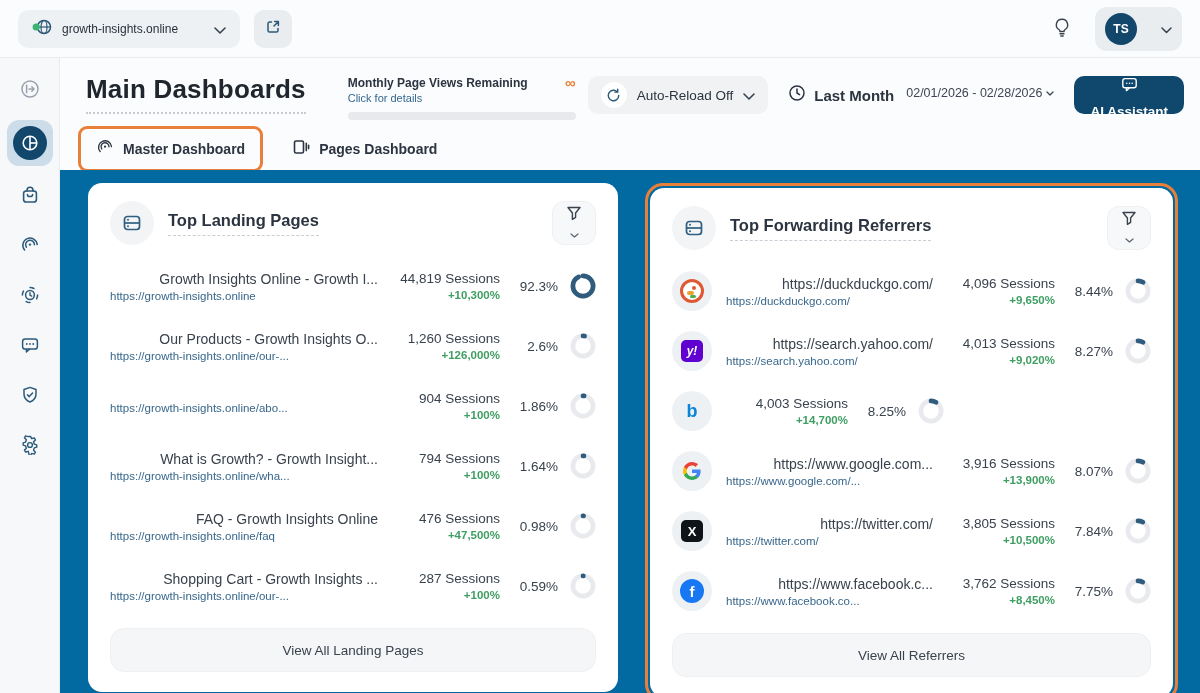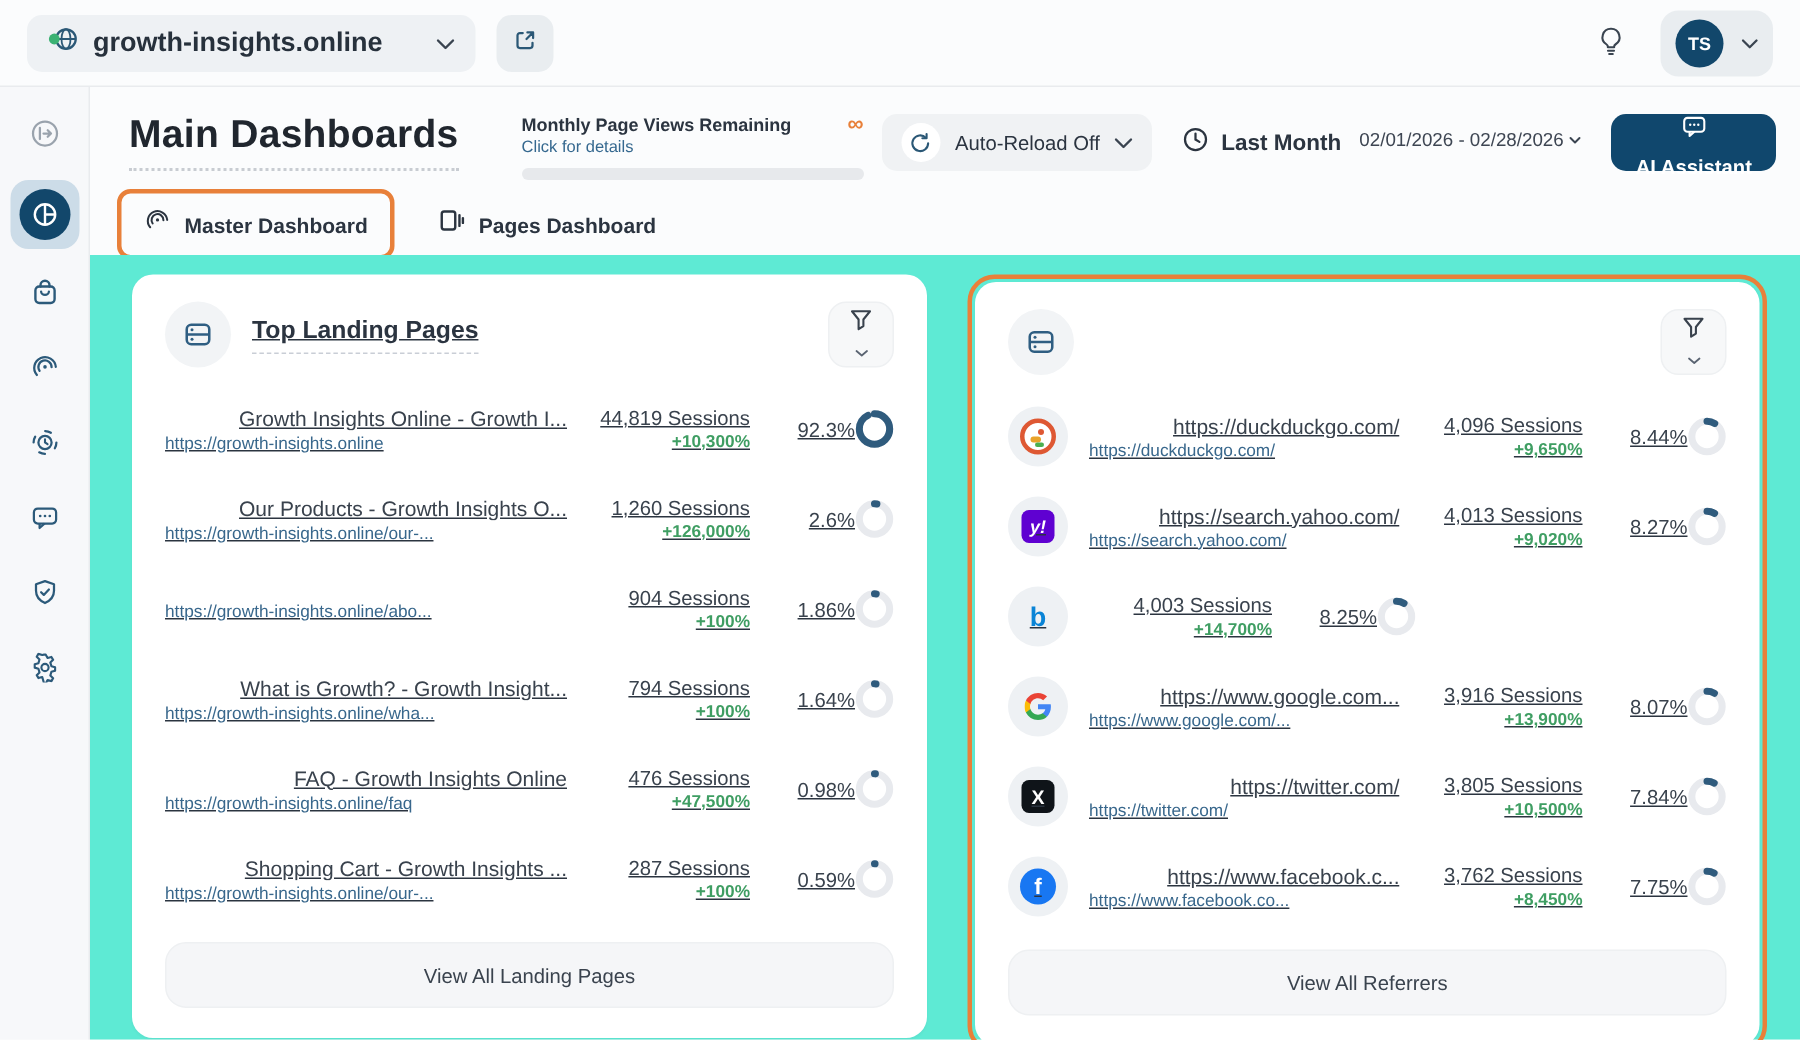--- a/index.html
+++ b/index.html
@@ -4,28 +4,28 @@
 <style>
   * { margin:0; padding:0; box-sizing:border-box; }
   html,body { width:1200px; height:693px; overflow:hidden;
     font-family:"Liberation Sans", sans-serif; background:#fbfcfd; color:#2b3440; }
 
   
   .topbar { position:absolute; top:0; left:0; right:0; height:58px; background:#fbfcfd;
     border-bottom:1px solid #e9ebee; display:flex; align-items:center; padding:0 18px; z-index:5; }
   .site-pill { display:flex; align-items:center; gap:10px; background:#eef1f4; border-radius:10px;
     height:38px; padding:0 14px; cursor:pointer; }
-  .site-pill .label { font-size:18px; font-weight:700; color:#27313c; }
+  .site-pill .label { font-size:12px; font-weight:400; color:#27313c; }
   .site-pill .chev { margin-left:26px; }
   .sq-btn { width:38px; height:38px; border-radius:10px; background:#e9edf0; display:flex;
     align-items:center; justify-content:center; margin-left:14px; cursor:pointer; border:none; }
   .top-spacer { flex:1; }
   .bulb-btn { width:38px; height:38px; display:flex; align-items:center; justify-content:center;
     background:transparent; border:none; cursor:pointer; }
-  .avatar-pill { display:flex; align-items:center; gap:12px; background:#e9edf0; border-radius:12px;
+  .avatar-pill { display:flex; align-items:center; gap:24px; background:#e9edf0; border-radius:12px;
     height:44px; padding:0 10px; margin-left:14px; cursor:pointer; }
   .avatar { width:32px; height:32px; border-radius:50%; background:#12476b; color:#fff;
     font-size:12px; font-weight:700; display:flex; align-items:center; justify-content:center; }
 
   
   .sidebar { position:absolute; top:58px; left:0; bottom:0; width:60px; background:#f7f8fa;
     border-right:1px solid #e9ebee; display:flex; flex-direction:column; align-items:center;
     padding-top:12px; gap:10px; z-index:4; }
   .nav-btn { width:40px; height:40px; display:flex; align-items:center; justify-content:center;
     background:transparent; border:none; cursor:pointer; border-radius:12px; }
@@ -58,22 +58,22 @@
   .ai-btn { display:flex; align-items:center; gap:8px; height:38px; border-radius:10px;
     background:#10476d; color:#fff; font-size:13.5px; font-weight:600; padding:0 16px;
     border:none; cursor:pointer; margin-left:20px; margin-top:2px;flex-direction:column; }
 
   .tabsrow { display:flex; align-items:center; padding-left:18px; margin-top:6px; }
   .annot-tab { border:3px solid #e8803a; border-radius:9px; padding:0; }
   .tab { display:flex; align-items:center; gap:9px; padding:9px 15px; cursor:pointer; }
   .tab-label { font-size:14px; font-weight:600; color:#2b3440; }
   .tab.plain { margin-left:14px; }
 
-  .content { position:absolute; top:112px; left:0; right:0; bottom:0; background:#5eead4;
-    padding:13px 22px 12px 28px; display:flex; gap:27px; align-items:flex-start;text-decoration:underline; }
+  .content { position:absolute; top:112px; left:0; right:0; bottom:0; background:#0369a1;
+    padding:13px 22px 12px 28px; display:flex; gap:27px; align-items:flex-start; }
 
   
   .card { background:#fff; border-radius:14px; padding:18px 22px 20px 22px; width:530px;
     box-shadow:0 1px 2px rgba(25,35,50,.04); }
   .annot-card { border:3px solid #e8803a; border-radius:18px; padding:2px; flex:1; }
   .annot-card .card { width:100%; }
   .card-head { display:flex; align-items:center; }
   .icon-circle { width:44px; height:44px; border-radius:50%; background:#f2f4f6; display:flex;
     align-items:center; justify-content:center; }
   .card-title { font-size:16.5px; font-weight:600; color:#2b3440; margin-left:14px;
@@ -86,21 +86,21 @@
   .rows { margin-top:11px; }
   .row { height:60px; display:flex; align-items:center; cursor:pointer; }
   .fav-circle { width:40px; height:40px; border-radius:50%; background:#eef1f4; display:flex;
     align-items:center; justify-content:center; margin-right:14px; flex:none; }
   .row-main { flex:1; min-width:0; }
   .row-title { font-size:14px; color:#39424d; white-space:nowrap; overflow:hidden;text-align:right; }
   .row-url { font-size:11.5px; color:#38678c; margin-top:3px; white-space:nowrap; overflow:hidden; cursor:pointer; }
   .row-sess { width:122px; text-align:right; flex:none; }
   .sess-val { font-size:13.5px; color:#39424d; }
   .sess-chg { font-size:11.5px; font-weight:600; color:#3f9e63; margin-top:3px; }
-  .row-pct { width:96px; flex:none; display:flex; align-items:center; justify-content:flex-end; gap:0;text-align:center; }
+  .row-pct { width:96px; flex:none; display:flex; align-items:center; justify-content:flex-end; gap:12px;text-align:center; }
   .pct-val { font-size:13.5px; color:#39424d; }
   .donut { width:26px; height:26px; flex:none; }
   .donut-track { fill:none; stroke:#e8eaee; stroke-width:6.5; }
   .donut-fill { fill:none; stroke:#2f5b7d; stroke-width:6.5; stroke-linecap:round; }
 
   .view-all { margin-top:12px; height:44px; width:100%; background:#f5f6f8; border:1px solid #eef0f2;
     border-radius:14px; font-size:13.5px; color:#3a434e; cursor:pointer;
     font-family:"Liberation Sans", sans-serif; }
 
   
@@ -475,20 +475,21 @@
       <div class="card">
         <div class="card-head">
           <span class="icon-circle">
             <svg width="22" height="22" viewBox="0 0 22 22">
                 <rect x="3.5" y="4.5" width="15" height="13" rx="3" fill="none" stroke="#2f5e82" stroke-width="1.7"></rect>
                 <line x1="3.5" y1="11" x2="18.5" y2="11" stroke="#2f5e82" stroke-width="1.7"></line>
                 <circle cx="7" cy="7.8" r="1" fill="#2f5e82"></circle>
                 <circle cx="7" cy="14.2" r="1" fill="#2f5e82"></circle>
               </svg>
           </span>
+          <span class="card-title">Top Forwarding Referrers</span>
           <span class="head-spacer"></span>
           <button class="filter-btn">
             <span>
               <svg width="16" height="15" viewBox="0 0 16 15">
                   <path d="M2 1.5h12L9.6 7v4.4l-3.2 2V7Z" fill="none" stroke="#39424d" stroke-width="1.4" stroke-linejoin="round"></path>
                 </svg>
             </span>
             <span>
               <svg width="9" height="5" viewBox="0 0 9 5">
                   <path d="M1 1l3.5 3L8 1" fill="none" stroke="#5a6472" stroke-width="1.2" stroke-linecap="round" stroke-linejoin="round"></path>

